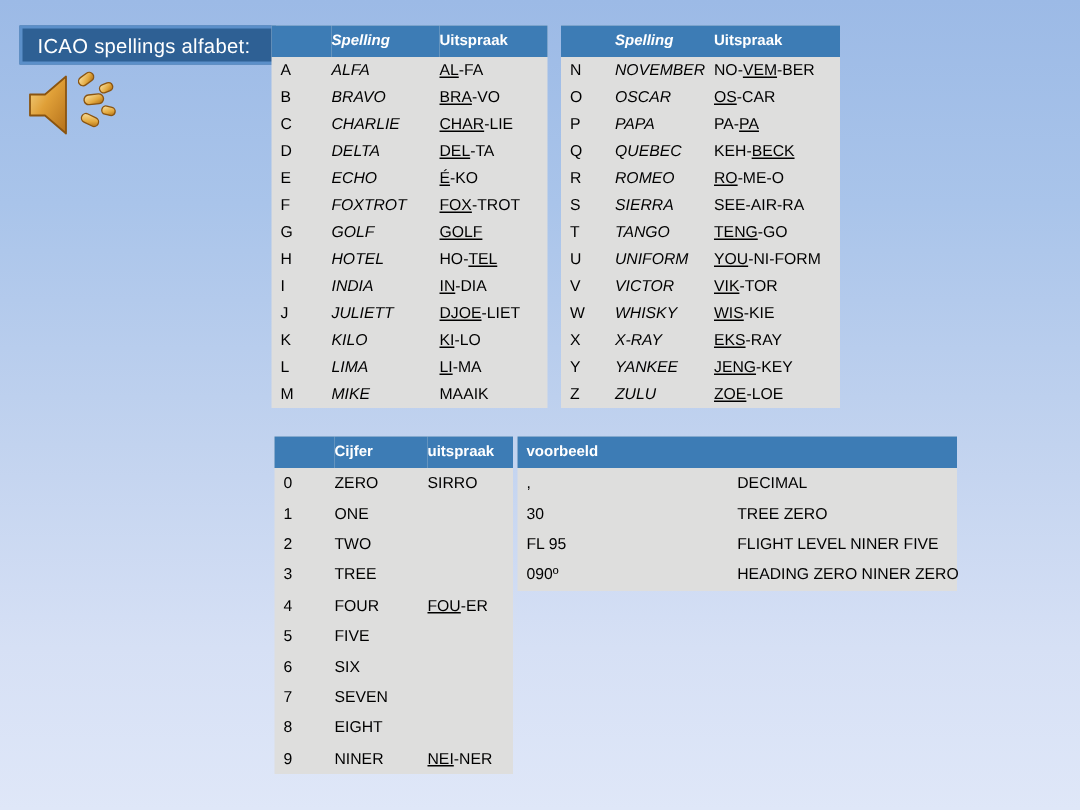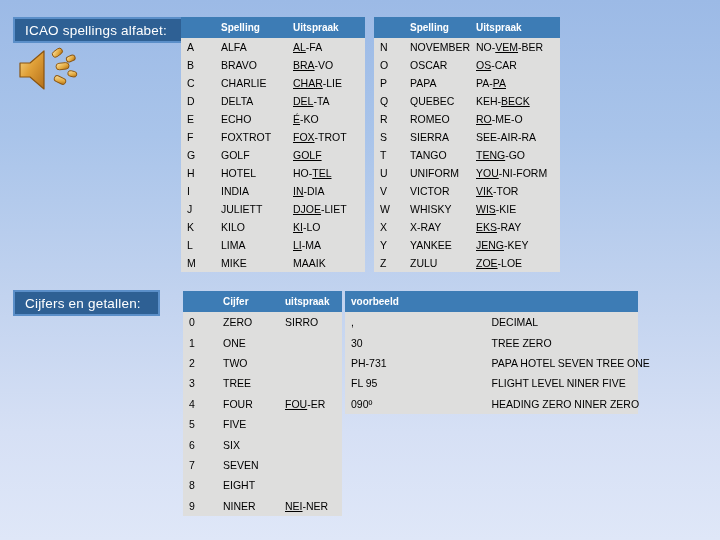--- a/index.html
+++ b/index.html
@@ -83,21 +83,21 @@
     vertical-align: middle;
     white-space: nowrap;
     font-size: 10.5px;
   }
 
   
   #table-alphabet-left  { left: 181px; top: 17px;  width: 184px; }
   #table-alphabet-right { left: 374px; top: 17px;  width: 186px; }
   .alpha-row td { height: 18px; }
   .col-letter  { width: 34px; padding-left: 6px !important; }
-  .col-spell   { width: 72px; }
+  .col-spell   { width: 72px; font-style: italic; }
   .col-pron    { width: auto; }
   #table-alphabet-right .col-letter { width: 30px; padding-left: 6px !important; }
   #table-alphabet-right .col-spell  { width: 66px; }
 
   
   #table-digits { left: 183px; top: 291px; width: 159px; }
   .digit-row td { height: 20.4px; }
   #table-digits .col-digit  { width: 34px; padding-left: 6px !important; }
   #table-digits .col-word   { width: 62px; }
   #table-digits .col-pron2  { width: auto; }
@@ -296,23 +296,20 @@
           <td class="col-pron"><u class="stress">JENG</u><span>-KEY</span></td>
         </tr>
         <tr class="alpha-row">
           <td class="col-letter">Z</td>
           <td class="col-spell">ZULU</td>
           <td class="col-pron"><u class="stress">ZOE</u><span>-LOE</span></td>
         </tr>
       </tbody>
   </table>
 
-  <div class="title-plate" id="title-numbers">
-    <span>Cijfers en getallen:</span>
-  </div>
 
   <table class="tbl" id="table-digits">
     <thead>
       <tr>
         <th class="col-digit th-pad"></th>
         <th class="col-word">Cijfer</th>
         <th class="col-pron2">uitspraak</th>
       </tr>
     </thead>
     <tbody id="digits-body">
@@ -378,24 +375,20 @@
     <tbody id="examples-body">
         <tr class="example-row">
           <td class="col-ex-code">,</td>
           <td class="col-ex-text">DECIMAL</td>
         </tr>
         <tr class="example-row">
           <td class="col-ex-code">30</td>
           <td class="col-ex-text">TREE ZERO</td>
         </tr>
         <tr class="example-row">
-          <td class="col-ex-code">PH-731</td>
-          <td class="col-ex-text">PAPA HOTEL SEVEN TREE ONE</td>
-        </tr>
-        <tr class="example-row">
           <td class="col-ex-code">FL 95</td>
           <td class="col-ex-text">FLIGHT LEVEL NINER FIVE</td>
         </tr>
         <tr class="example-row">
           <td class="col-ex-code">090º</td>
           <td class="col-ex-text">HEADING ZERO NINER ZERO</td>
         </tr>
       </tbody>
   </table>
 

